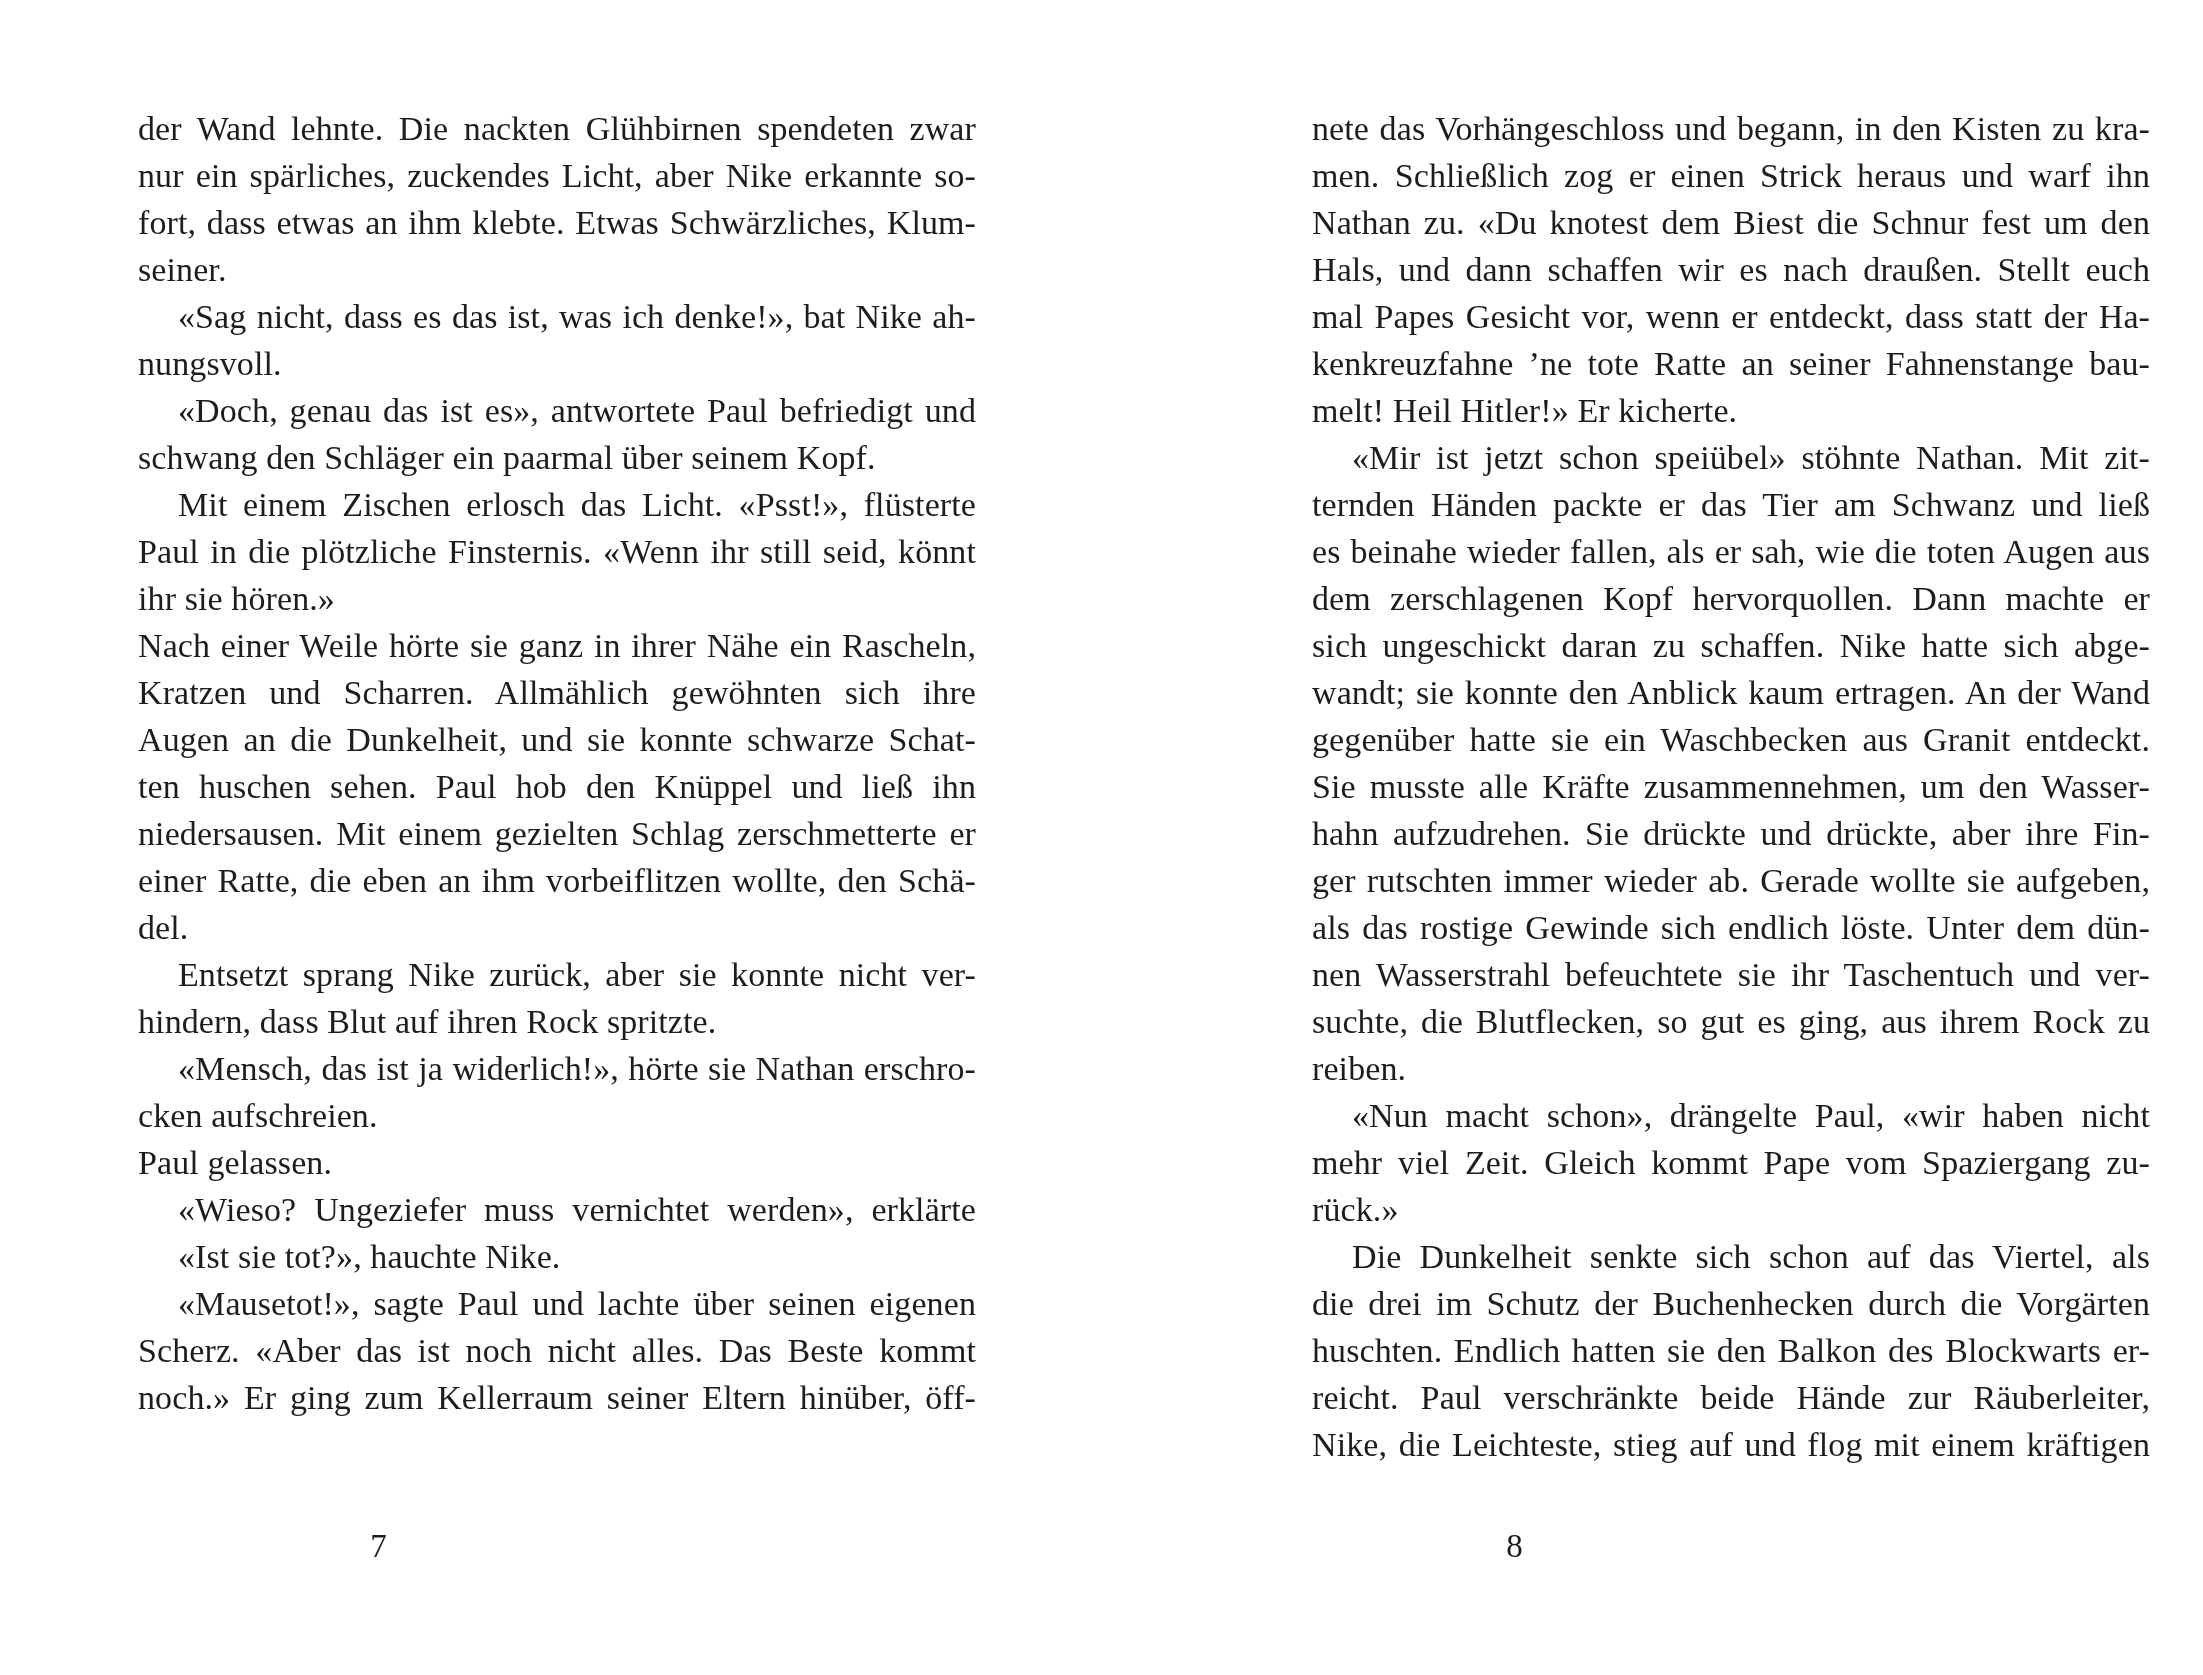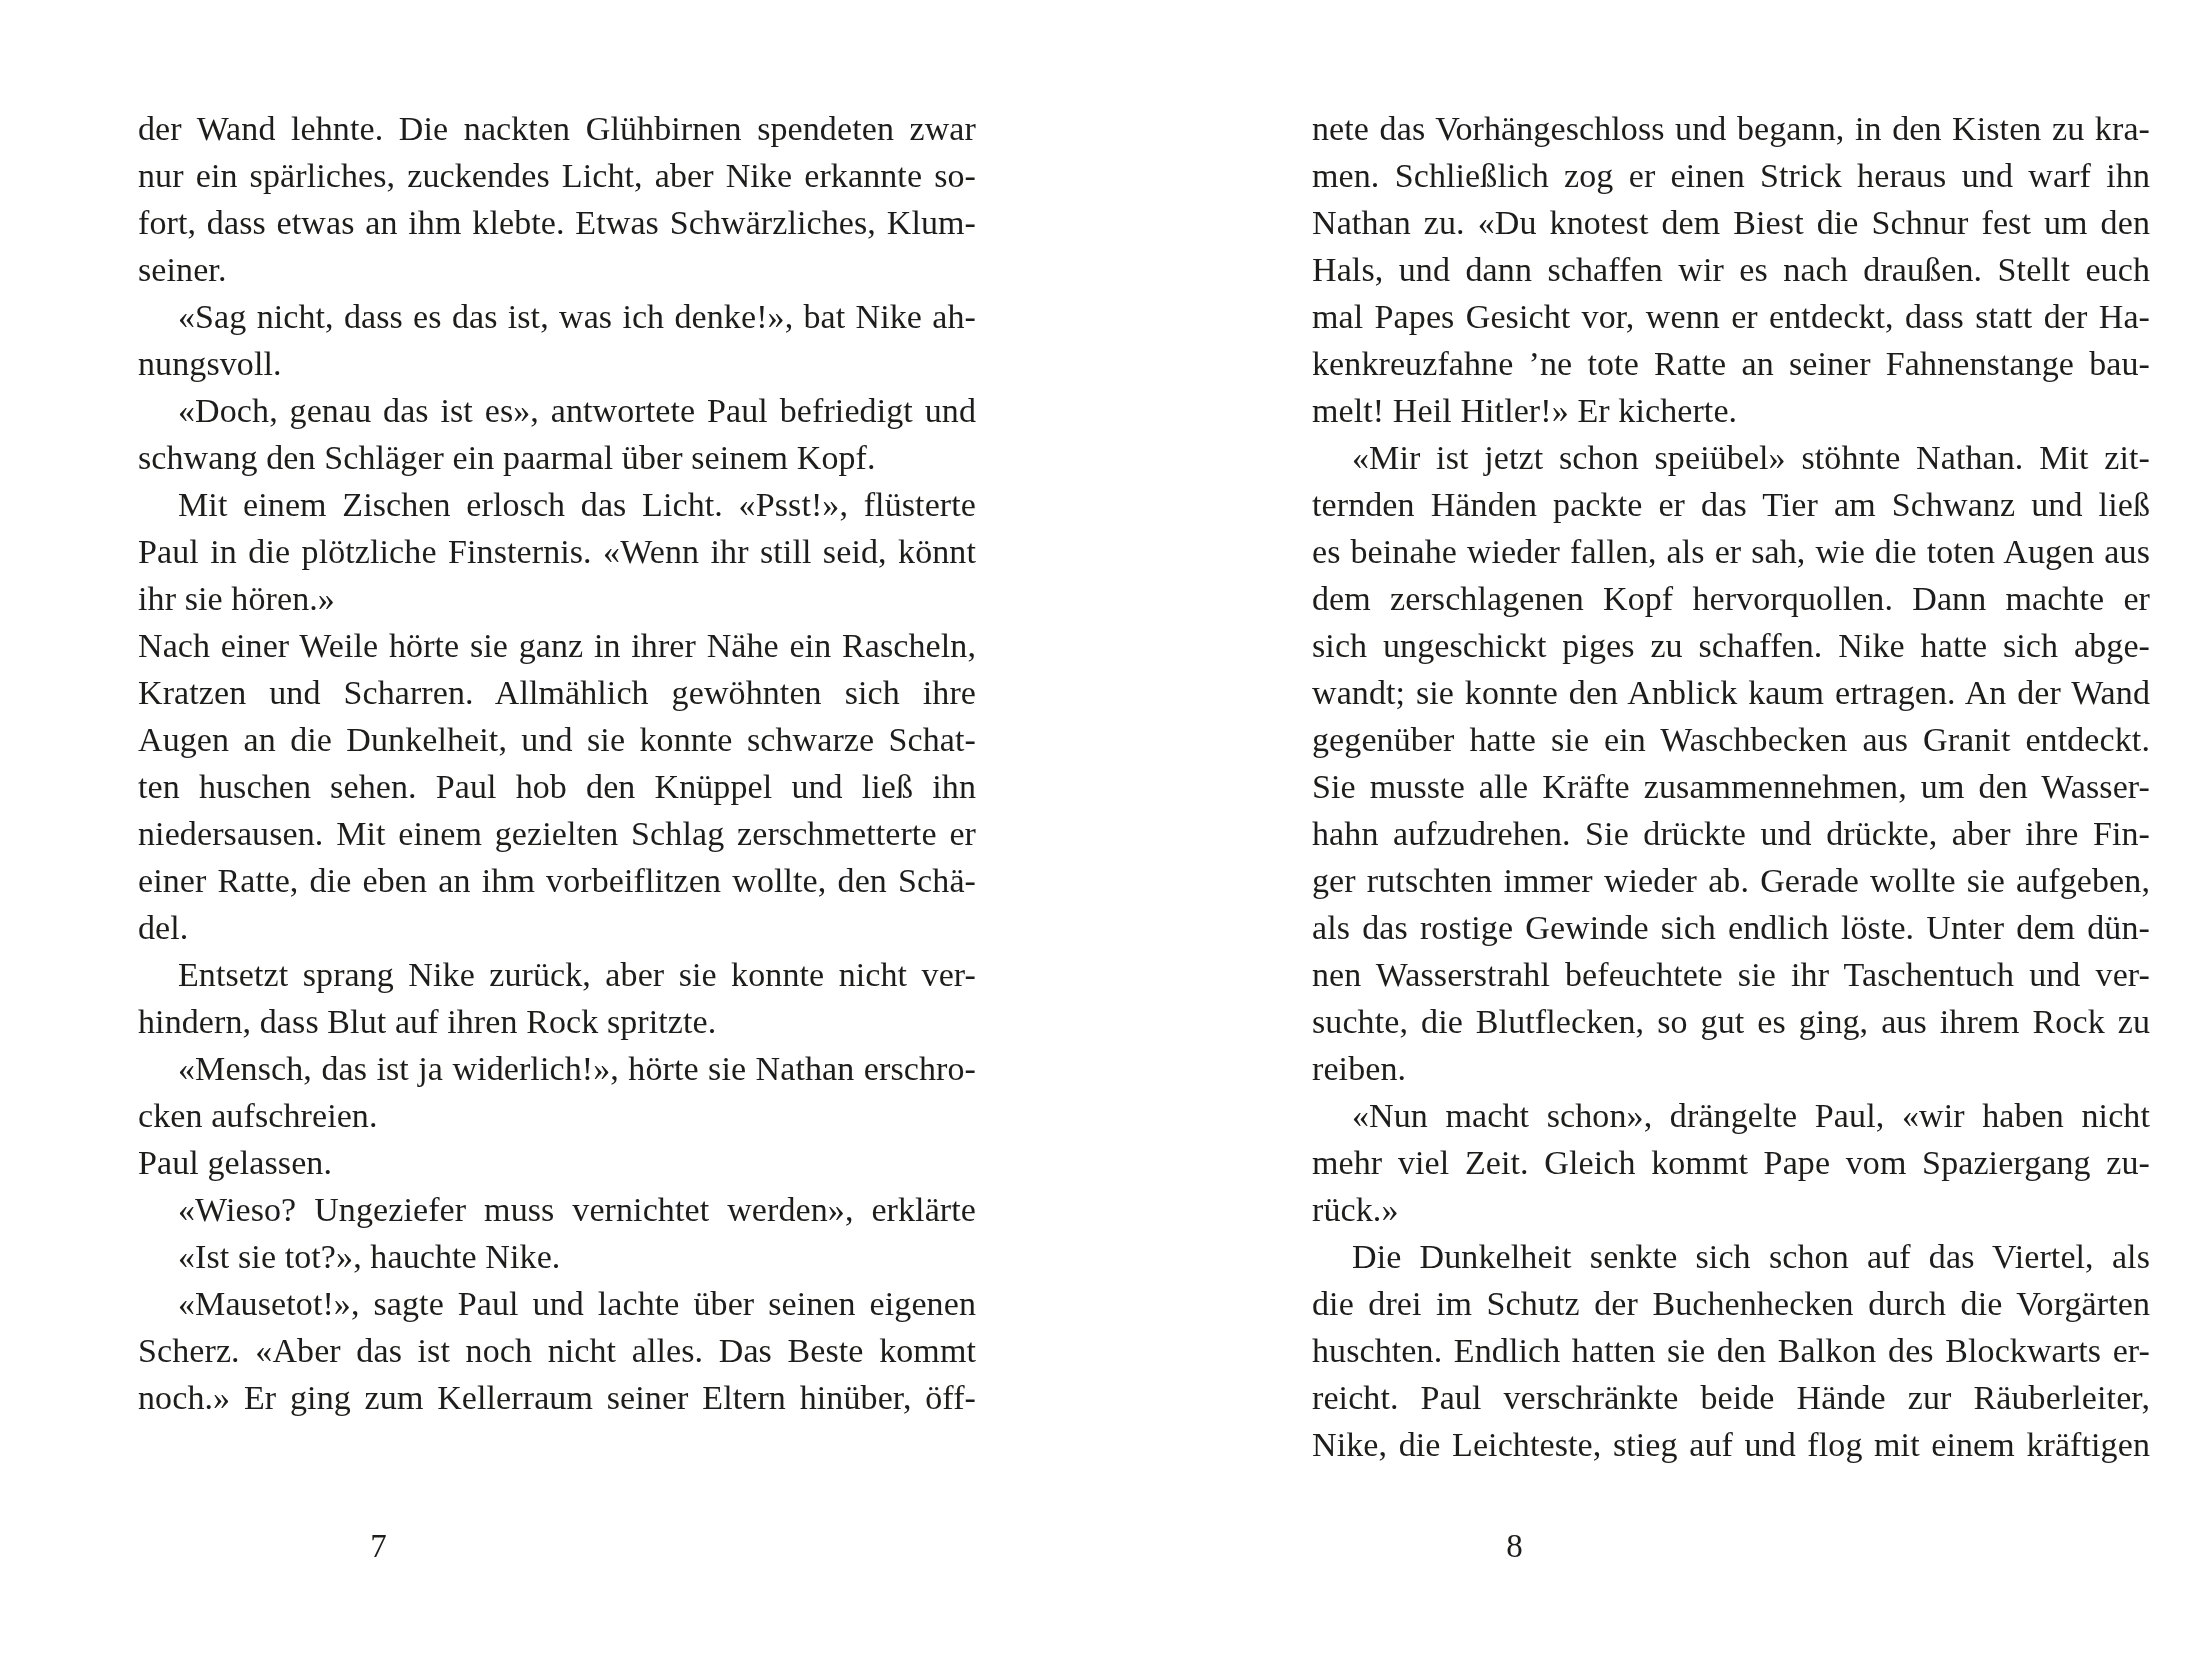--- a/index.html
+++ b/index.html
@@ -91,21 +91,21 @@
         <div class="line just">men. Schließlich zog er einen Strick heraus und warf ihn</div>
         <div class="line just">Nathan zu. «Du knotest dem Biest die Schnur fest um den</div>
         <div class="line just">Hals, und dann schaffen wir es nach draußen. Stellt euch</div>
         <div class="line just">mal Papes Gesicht vor, wenn er entdeckt, dass statt der Ha-</div>
         <div class="line just">kenkreuzfahne ’ne tote Ratte an seiner Fahnenstange bau-</div>
         <div class="line">melt! Heil Hitler!» Er kicherte.</div>
         <div class="line indent just">«Mir ist jetzt schon speiübel» stöhnte Nathan. Mit zit-</div>
         <div class="line just">ternden Händen packte er das Tier am Schwanz und ließ</div>
         <div class="line just">es beinahe wieder fallen, als er sah, wie die toten Augen aus</div>
         <div class="line just">dem zerschlagenen Kopf hervorquollen. Dann machte er</div>
-        <div class="line just">sich ungeschickt piges zu schaffen. Nike hatte sich abge-</div>
+        <div class="line just">sich ungeschickt daran zu schaffen. Nike hatte sich abge-</div>
         <div class="line just">wandt; sie konnte den Anblick kaum ertragen. An der Wand</div>
         <div class="line just">gegenüber hatte sie ein Waschbecken aus Granit entdeckt.</div>
         <div class="line just">Sie musste alle Kräfte zusammennehmen, um den Wasser-</div>
         <div class="line just">hahn aufzudrehen. Sie drückte und drückte, aber ihre Fin-</div>
         <div class="line just">ger rutschten immer wieder ab. Gerade wollte sie aufgeben,</div>
         <div class="line just">als das rostige Gewinde sich endlich löste. Unter dem dün-</div>
         <div class="line just">nen Wasserstrahl befeuchtete sie ihr Taschentuch und ver-</div>
         <div class="line just">suchte, die Blutflecken, so gut es ging, aus ihrem Rock zu</div>
         <div class="line">reiben.</div>
         <div class="line indent just">«Nun macht schon», drängelte Paul, «wir haben nicht</div>

